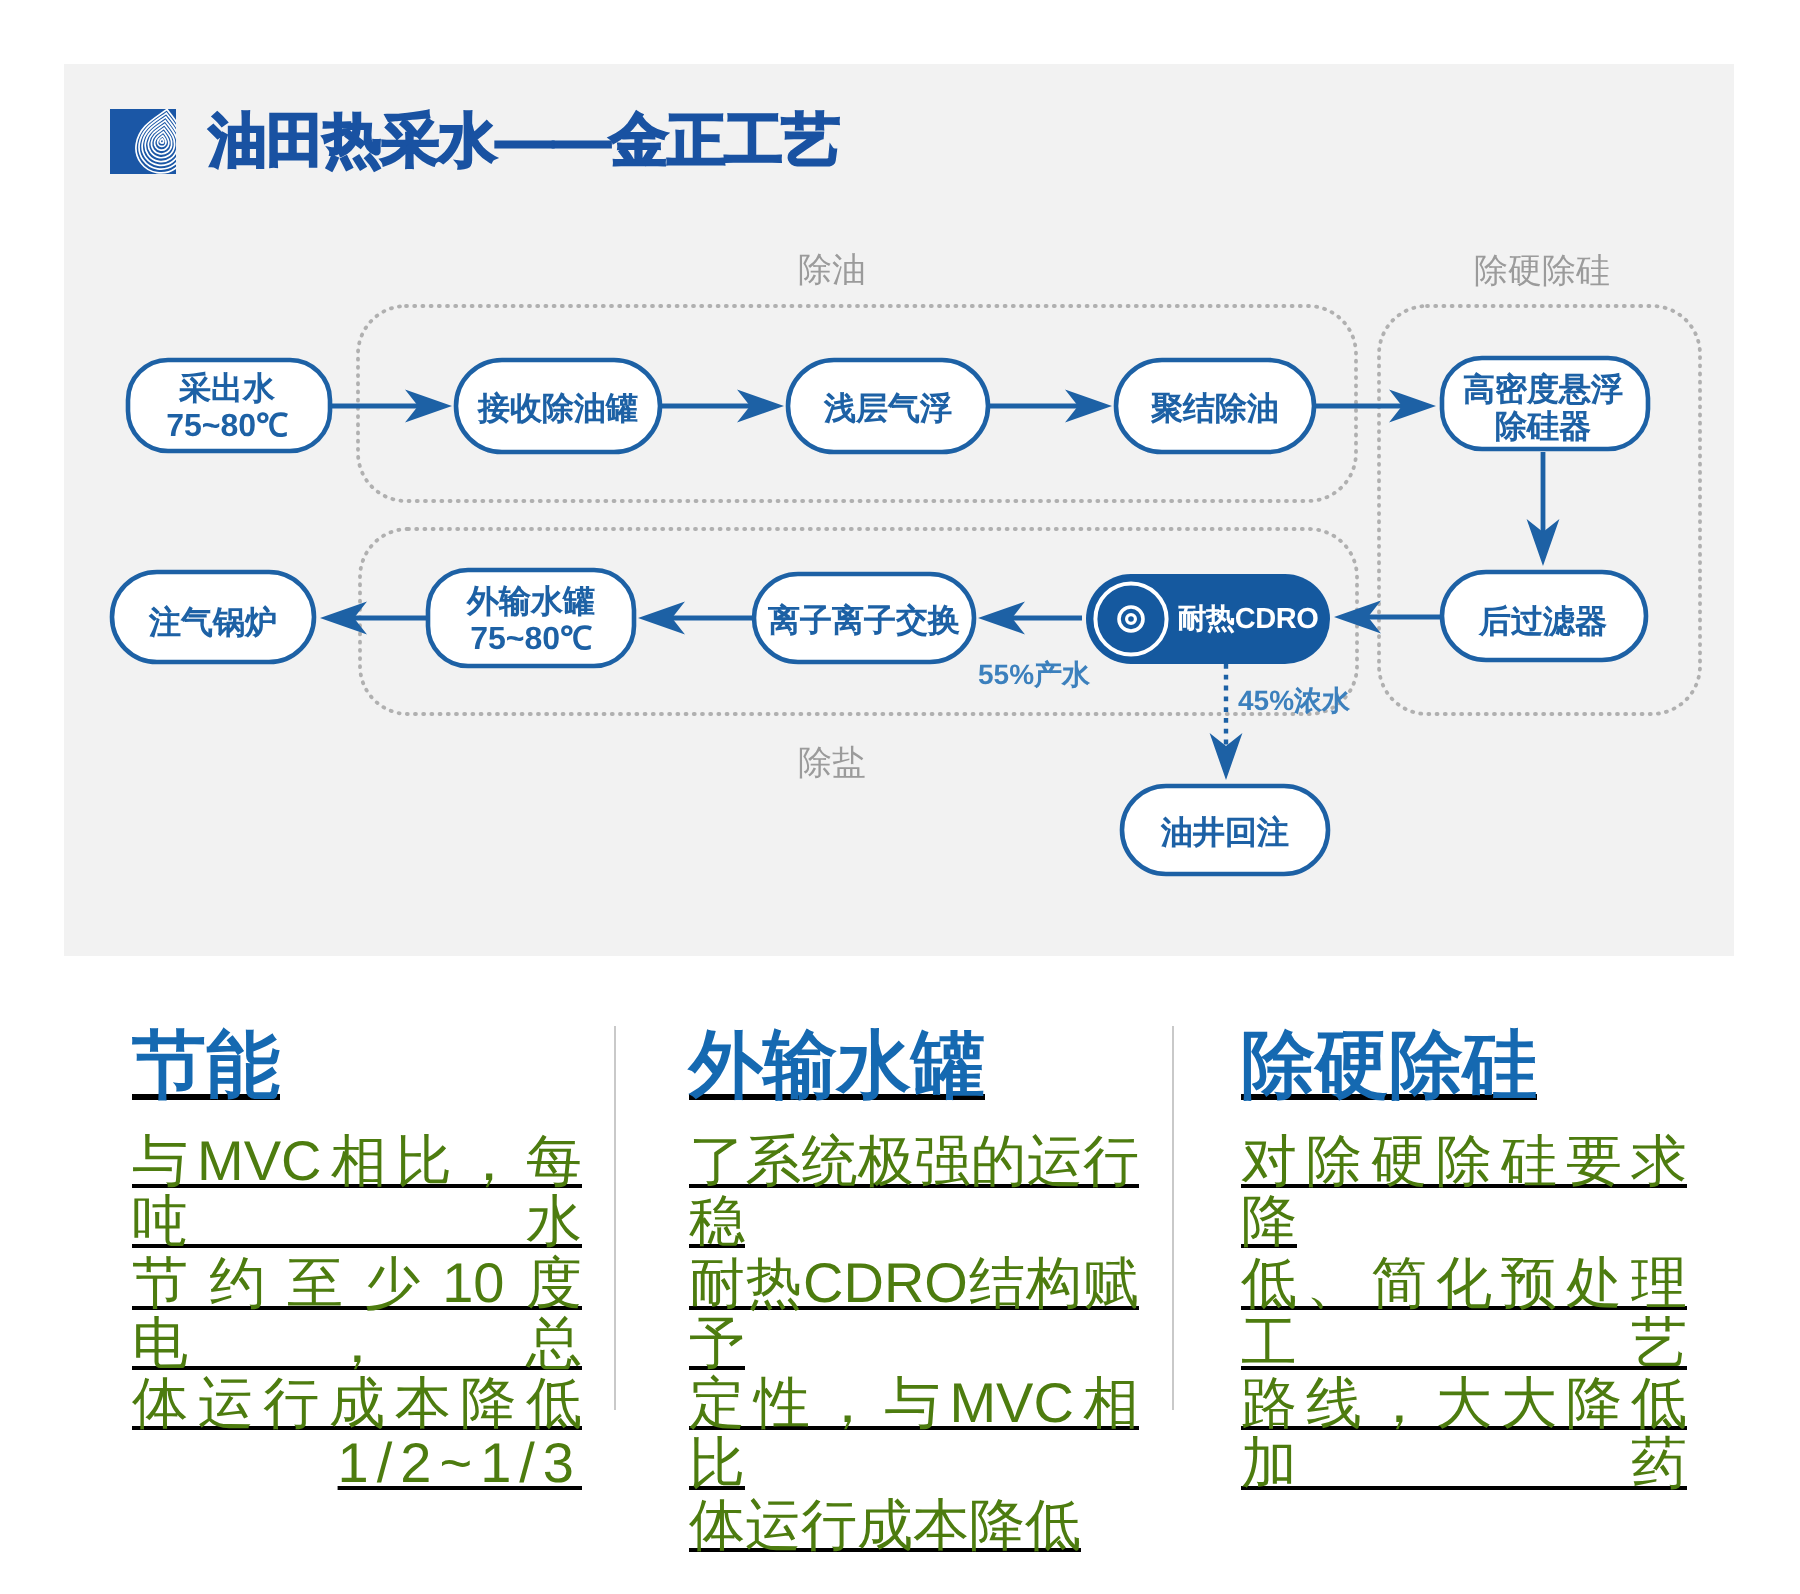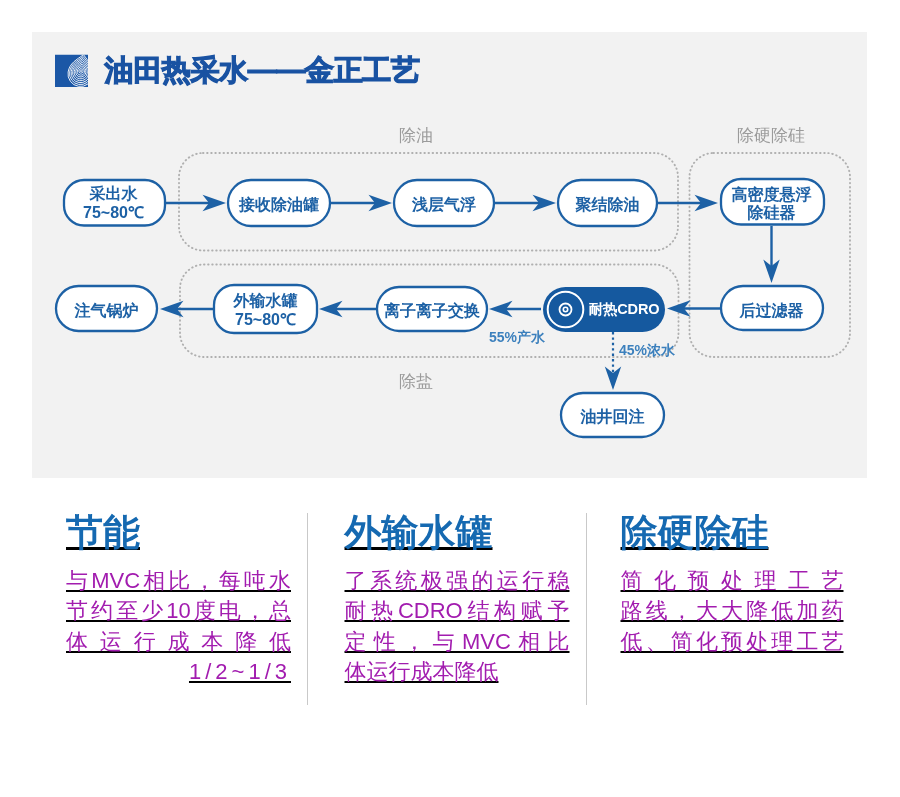--- a/index.html
+++ b/index.html
@@ -1,20 +1,20 @@
 <!DOCTYPE html>
 <html><head>
 <meta charset="utf-8">
 <style>
 html,body{margin:0;padding:0;background:#fff;}
 body{width:900px;height:797px;position:relative;font-family:"Liberation Sans",sans-serif;}
 #diagram{position:absolute;left:0;top:0;}
 .col{position:absolute;width:230px;text-decoration:underline;}
 .col h2{margin:0;font-size:37px;font-weight:bold;color:#1569b1;letter-spacing:0;}
-.col .body{margin-top:8px;font-size:22px;color:#a21caf;line-height:30.3px;}
+.col .body{margin-top:8px;font-size:28px;color:#4d7c0f;line-height:30.3px;}
 .jline{text-align:justify;text-align-last:justify;}
 .lline{text-align:left;}
 .vdiv{position:absolute;width:1px;background:#c9c9c9;top:513px;height:192px;}
 </style>
 </head>
 <body>
 <svg id="diagram" width="900" height="478" viewBox="0 0 900 478">
   <defs>
     <clipPath id="logoclip">
         <rect x="55" y="54.5" width="33" height="32.5"></rect>
@@ -140,17 +140,17 @@
   <div class="body">
     <div class="jline">了系统极强的运行稳</div>
     <div class="jline">耐热CDRO结构赋予</div>
     <div class="jline">定性，与MVC相比</div>
     <div class="lline">体运行成本降低</div>
   </div>
 </div>
 <div class="col" style="left:620.5px;top:508px;width:223px;">
   <h2>除硬除硅</h2>
   <div class="body">
-    <div class="jline">简化预处理工艺</div>
+    <div class="jline">对除硬除硅要求降</div>
+    <div class="jline">低、简化预处理工艺</div>
     <div class="jline">路线，大大降低加药</div>
-    <div class="jline">低、简化预处理工艺</div>
   </div>
 </div>
 
 </body></html>

